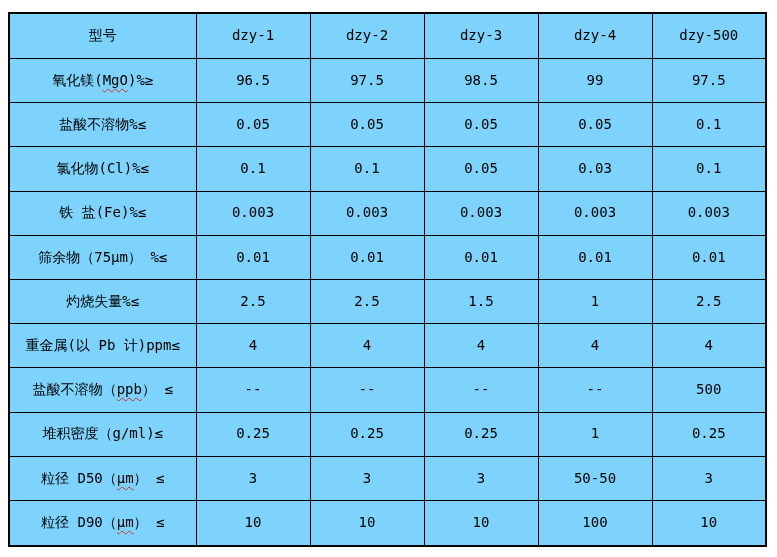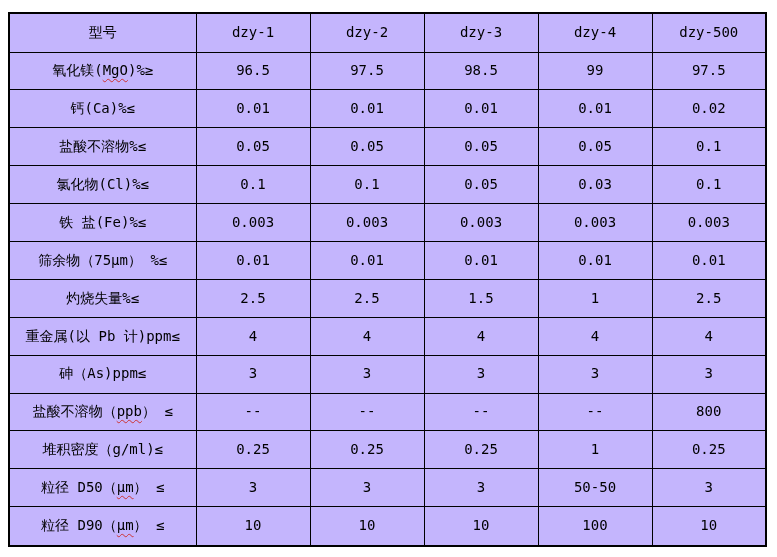--- a/index.html
+++ b/index.html
@@ -17,21 +17,21 @@
   }
   table.spec {
     position: absolute;
     left: 8px;
     top: 12px;
     width: 757px;
     height: 535px;
     border-collapse: collapse;
     table-layout: fixed;
     border: 2px solid #000000;
-    background: #c4b5fd;
+    background: #7dd3fc;
   }
   table.spec td {
     border: 1px solid #000000;
     text-align: center;
     vertical-align: middle;
     font-size: 14px;
     line-height: 1.1;
     padding: 0 2px;
     overflow: hidden;
     white-space: nowrap;
@@ -76,28 +76,20 @@
 
     <tr>
       <td class="rowlabel"><span>氧化镁(</span><span class="squiggle">MgO</span><span>)%≥</span></td>
       <td>96.5</td>
       <td>97.5</td>
       <td>98.5</td>
       <td>99</td>
       <td>97.5</td>
     </tr>
 
-    <tr>
-      <td class="rowlabel"><span>钙(Ca)%≤</span><span class="squiggle"></span><span></span></td>
-      <td>0.01</td>
-      <td>0.01</td>
-      <td>0.01</td>
-      <td>0.01</td>
-      <td>0.02</td>
-    </tr>
 
     <tr>
       <td class="rowlabel"><span>盐酸不溶物%≤</span><span class="squiggle"></span><span></span></td>
       <td>0.05</td>
       <td>0.05</td>
       <td>0.05</td>
       <td>0.05</td>
       <td>0.1</td>
     </tr>
 
@@ -139,36 +131,28 @@
 
     <tr>
       <td class="rowlabel"><span>重金属(以 Pb 计)ppm≤</span><span class="squiggle"></span><span></span></td>
       <td>4</td>
       <td>4</td>
       <td>4</td>
       <td>4</td>
       <td>4</td>
     </tr>
 
-    <tr>
-      <td class="rowlabel"><span>砷（As)ppm≤</span><span class="squiggle"></span><span></span></td>
-      <td>3</td>
-      <td>3</td>
-      <td>3</td>
-      <td>3</td>
-      <td>3</td>
-    </tr>
 
     <tr>
       <td class="rowlabel"><span>盐酸不溶物（</span><span class="squiggle">ppb</span><span>） ≤</span></td>
       <td>--</td>
       <td>--</td>
       <td>--</td>
       <td>--</td>
-      <td>800</td>
+      <td>500</td>
     </tr>
 
     <tr>
       <td class="rowlabel"><span>堆积密度（g/ml)≤</span><span class="squiggle"></span><span></span></td>
       <td>0.25</td>
       <td>0.25</td>
       <td>0.25</td>
       <td>1</td>
       <td>0.25</td>
     </tr>

